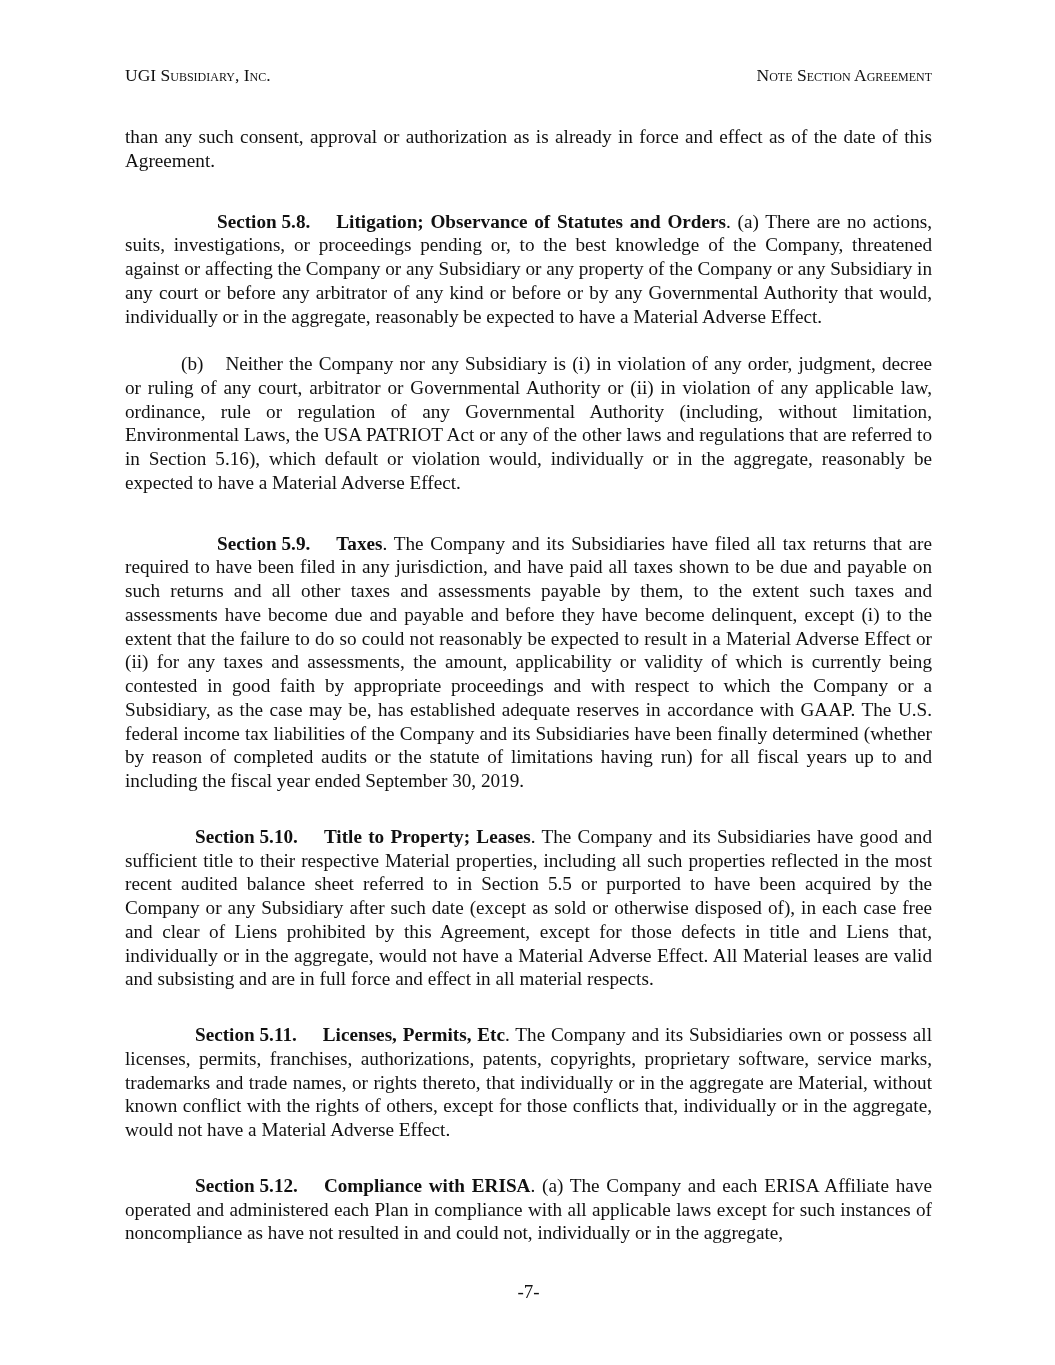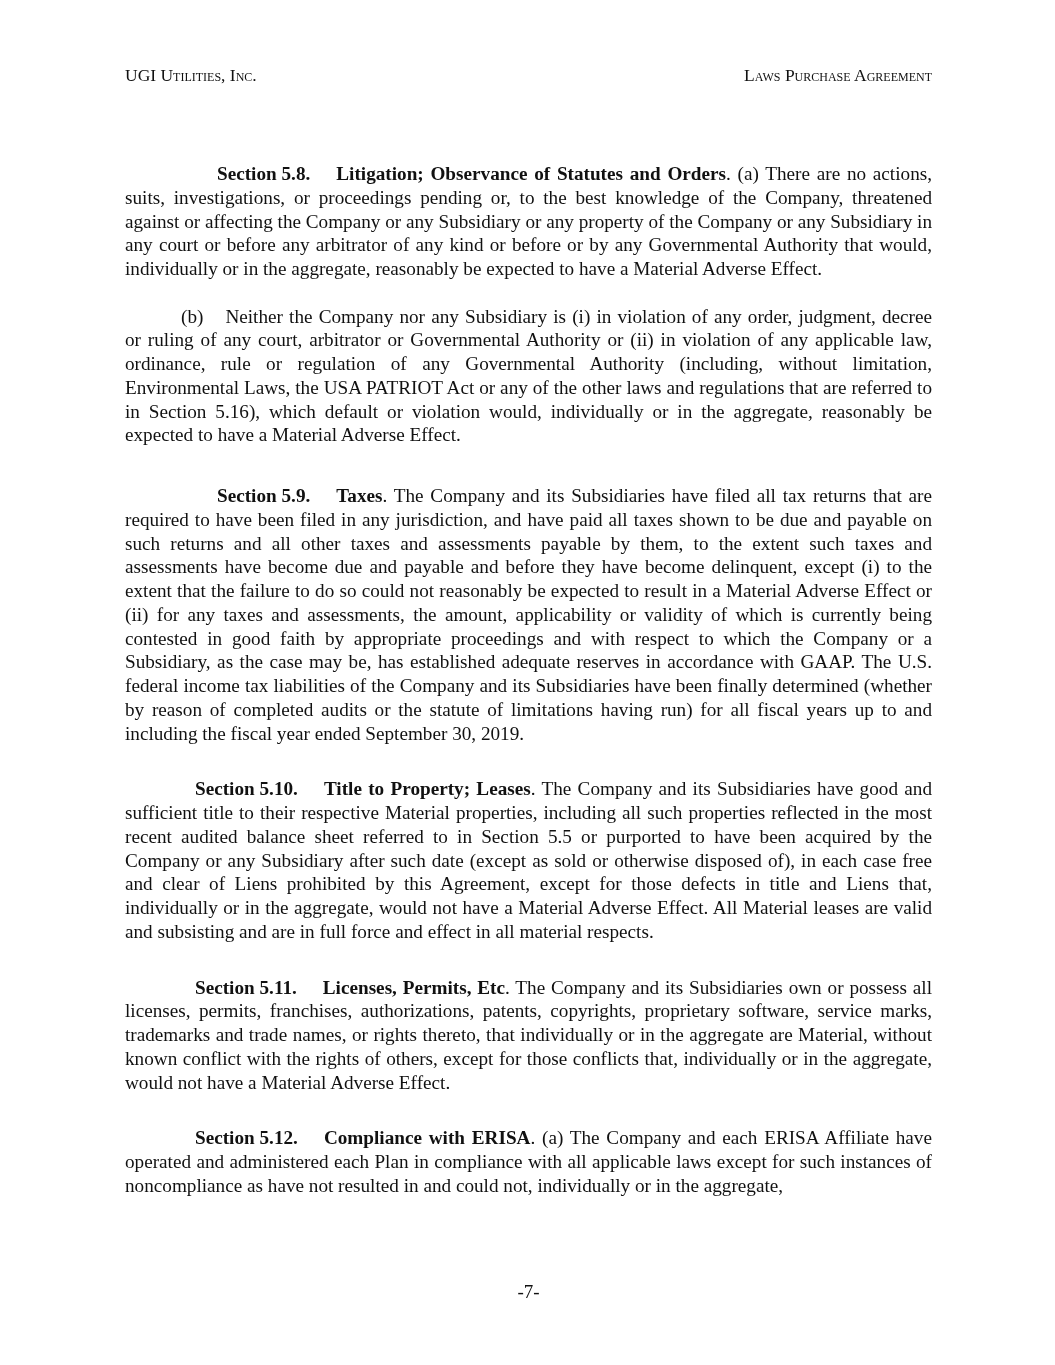--- a/index.html
+++ b/index.html
@@ -27,25 +27,26 @@
     .footer-page {
       position: absolute; top: 1280px; left: 0; width: 807px;
       text-align: center; font-size: 19px;
     }
   </style>
 </head>
 <body>
 
 <div class="page">
   <div class="running-header">
-    <span class="sc">UGI Utilities, Inc.</span>
-    <span class="sc">Laws Purchase Agreement</span>
+    <span class="sc">UGI Subsidiary, Inc.</span>
+    <span class="sc">Note Section Agreement</span>
   </div>
 
   <div class="body-text">
+    <p>than any such consent, approval or authorization as is already in force and effect as of the date of this Agreement.</p>
 
     <p class="indent-sec"><span class="sec-num">Section 5.8.</span><span class="gap"></span><span class="sec-title">Litigation; Observance of Statutes and Orders</span><span>.  (a) There are no actions, suits, investigations, or proceedings pending or, to the best knowledge of the Company, threatened against or affecting the Company or any Subsidiary or any property of the Company or any Subsidiary in any court or before any arbitrator of any kind or before or by any Governmental Authority that would, individually or in the aggregate, reasonably be expected to have a Material Adverse Effect.</span></p>
 
     <p class="indent-sub"><span>(b)</span><span class="gap-b"></span><span>Neither the Company nor any Subsidiary is (i) in violation of any order, judgment, decree or ruling of any court, arbitrator or Governmental Authority or (ii) in violation of any applicable law, ordinance, rule or regulation of any Governmental Authority (including, without limitation, Environmental Laws, the USA PATRIOT Act or any of the other laws and regulations that are referred to in Section 5.16), which default or violation would, individually or in the aggregate, reasonably be expected to have a Material Adverse Effect.</span></p>
 
     <p class="indent-sec"><span class="sec-num">Section 5.9.</span><span class="gap"></span><span class="sec-title">Taxes</span><span>.  The Company and its Subsidiaries have filed all tax returns that are required to have been filed in any jurisdiction, and have paid all taxes shown to be due and payable on such returns and all other taxes and assessments payable by them, to the extent such taxes and assessments have become due and payable and before they have become delinquent, except (i) to the extent that the failure to do so could not reasonably be expected to result in a Material Adverse Effect or (ii) for any taxes and assessments, the amount, applicability or validity of which is currently being contested in good faith by appropriate proceedings and with respect to which the Company or a Subsidiary, as the case may be, has established adequate reserves in accordance with GAAP.  The U.S. federal income tax liabilities of the Company and its Subsidiaries have been finally determined (whether by reason of completed audits or the statute of limitations having run) for all fiscal years up to and including the fiscal year ended September 30, 2019.</span></p>
 
     <p class="indent-sec2"><span class="sec-num">Section 5.10.</span><span class="gap"></span><span class="sec-title">Title to Property; Leases</span><span>.  The Company and its Subsidiaries have good and sufficient title to their respective Material properties, including all such properties reflected in the most recent audited balance sheet referred to in Section 5.5 or purported to have been acquired by the Company or any Subsidiary after such date (except as sold or otherwise disposed of), in each case free and clear of Liens prohibited by this Agreement, except for those defects in title and Liens that, individually or in the aggregate, would not have a Material Adverse Effect.  All Material leases are valid and subsisting and are in full force and effect in all material respects.</span></p>
 
     <p class="indent-sec2"><span class="sec-num">Section 5.11.</span><span class="gap"></span><span class="sec-title">Licenses, Permits, Etc</span><span>.  The Company and its Subsidiaries own or possess all licenses, permits, franchises, authorizations, patents, copyrights, proprietary software, service marks, trademarks and trade names, or rights thereto, that individually or in the aggregate are Material, without known conflict with the rights of others, except for those conflicts that, individually or in the aggregate, would not have a Material Adverse Effect.</span></p>

